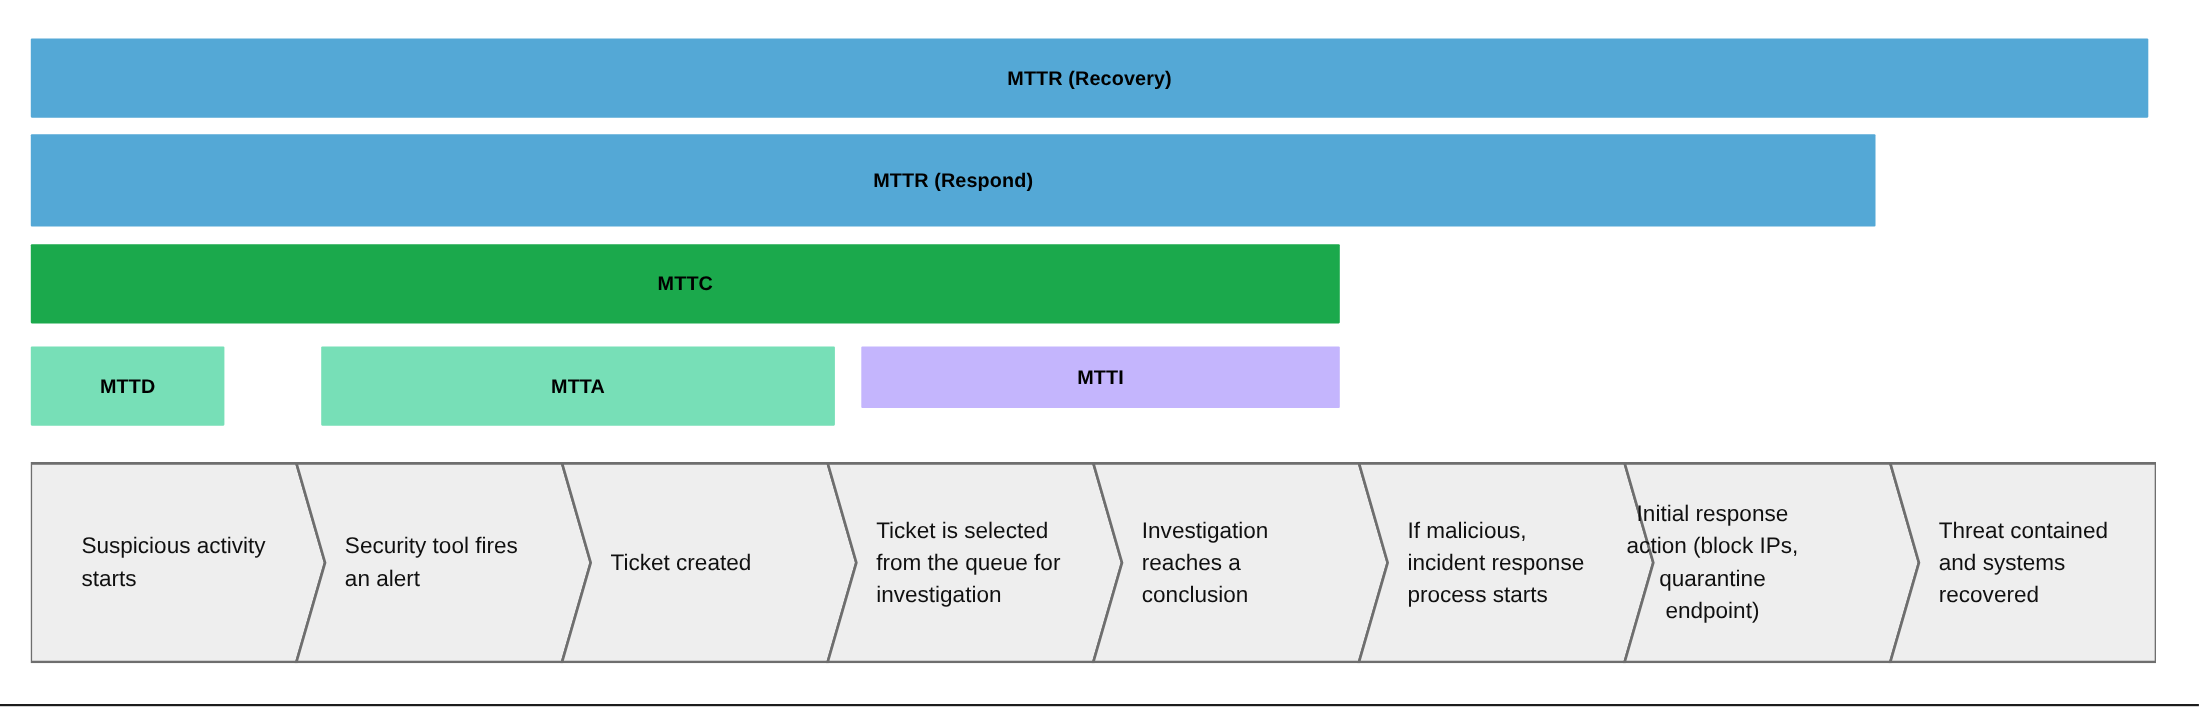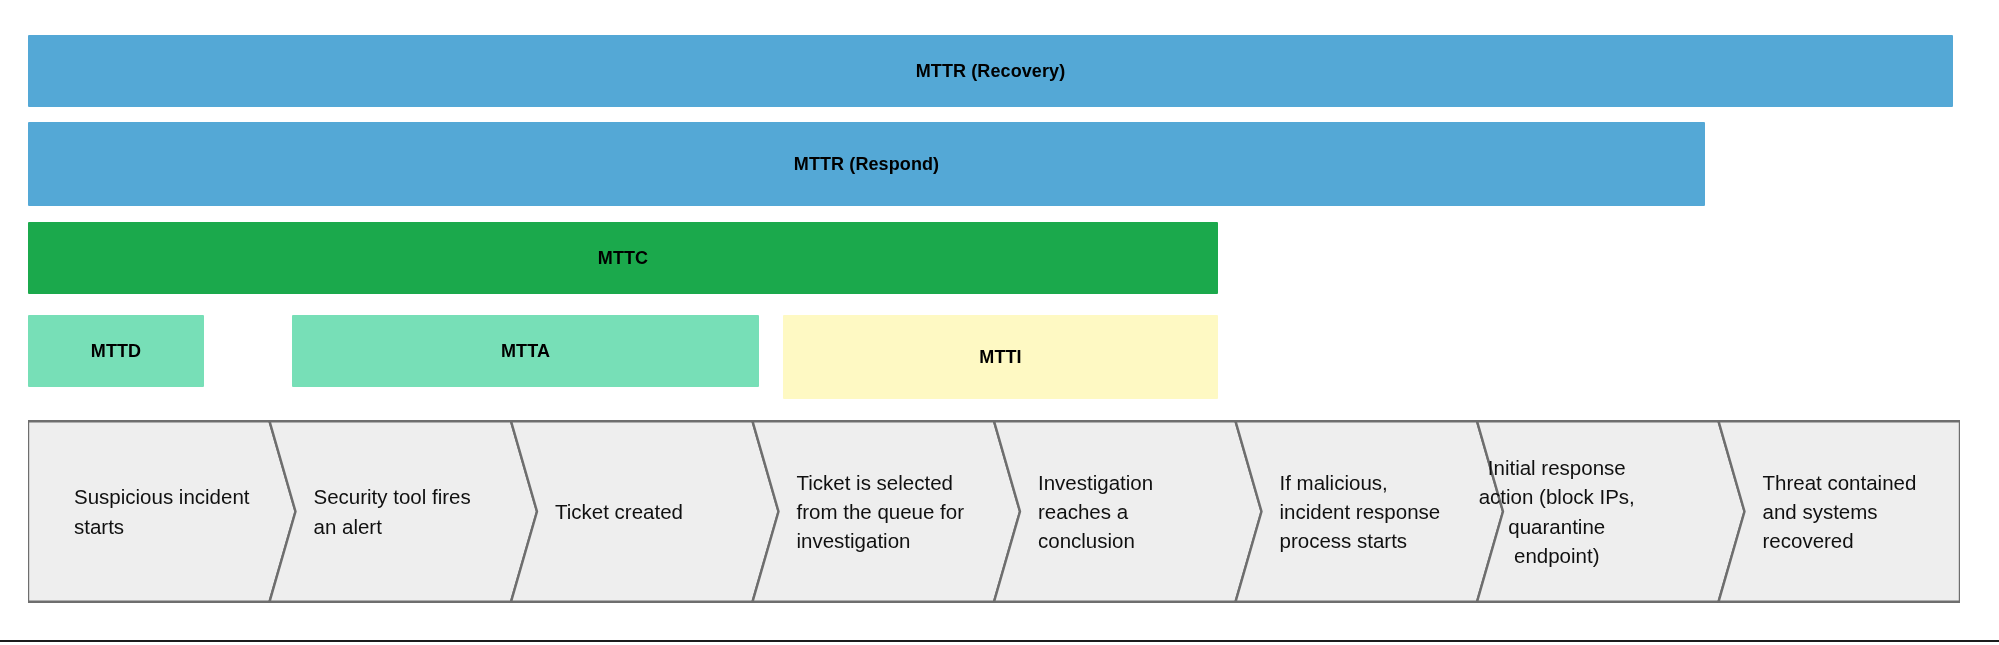--- a/index.html
+++ b/index.html
@@ -94,39 +94,39 @@
       </div>
       <div class="bar" style="left: 28px; top: 222px; width: 1190px; height: 72px; background: rgb(27, 169, 76);">
         <span class="bar-label">MTTC</span>
       </div>
       <div class="bar" style="left: 28px; top: 315px; width: 176px; height: 72px; background: rgb(119, 223, 183);">
         <span class="bar-label">MTTD</span>
       </div>
       <div class="bar" style="left: 292px; top: 315px; width: 467px; height: 72px; background: rgb(119, 223, 183);">
         <span class="bar-label">MTTA</span>
       </div>
-      <div class="bar" style="left: 783px; top: 315px; width: 435px; height: 84px; background: #fef9c3;">
+      <div class="bar" style="left: 783px; top: 315px; width: 435px; height: 56px; background: #c4b5fd;">
         <span class="bar-label">MTTI</span>
       </div>
     </div>
 
   <div id="flow-band">
     <svg id="flow-svg" viewBox="0 0 1932 183" preserveAspectRatio="none" xmlns="http://www.w3.org/2000/svg">
         <path d="M 0 1.2 L 241.5 1.2 L 267.5 91.5 L 241.5 181.8 L 0 181.8 Z" fill="#eeeeee" stroke="#6e6e6e" stroke-width="2.4" stroke-linejoin="miter"></path>
         <path d="M 241.5 1.2 L 483 1.2 L 509 91.5 L 483 181.8 L 241.5 181.8 L 267.5 91.5 Z" fill="#eeeeee" stroke="#6e6e6e" stroke-width="2.4" stroke-linejoin="miter"></path>
         <path d="M 483 1.2 L 724.5 1.2 L 750.5 91.5 L 724.5 181.8 L 483 181.8 L 509 91.5 Z" fill="#eeeeee" stroke="#6e6e6e" stroke-width="2.4" stroke-linejoin="miter"></path>
         <path d="M 724.5 1.2 L 966 1.2 L 992 91.5 L 966 181.8 L 724.5 181.8 L 750.5 91.5 Z" fill="#eeeeee" stroke="#6e6e6e" stroke-width="2.4" stroke-linejoin="miter"></path>
         <path d="M 966 1.2 L 1207.5 1.2 L 1233.5 91.5 L 1207.5 181.8 L 966 181.8 L 992 91.5 Z" fill="#eeeeee" stroke="#6e6e6e" stroke-width="2.4" stroke-linejoin="miter"></path>
         <path d="M 1207.5 1.2 L 1449 1.2 L 1475 91.5 L 1449 181.8 L 1207.5 181.8 L 1233.5 91.5 Z" fill="#eeeeee" stroke="#6e6e6e" stroke-width="2.4" stroke-linejoin="miter"></path>
         <path d="M 1449 1.2 L 1690.5 1.2 L 1716.5 91.5 L 1690.5 181.8 L 1449 181.8 L 1475 91.5 Z" fill="#eeeeee" stroke="#6e6e6e" stroke-width="2.4" stroke-linejoin="miter"></path>
         <path d="M 1690.5 1.2 L 1932 1.2 L 1932 181.8 L 1690.5 181.8 L 1716.5 91.5 Z" fill="#eeeeee" stroke="#6e6e6e" stroke-width="2.4" stroke-linejoin="miter"></path>
       </svg>
     <div id="flow-steps-layer">
         <div class="flow-step" style="left: 0px; width: 241.5px; padding-left: 46px; padding-right: 18px;">
-          <div class="flow-step-text">Suspicious incident starts</div>
+          <div class="flow-step-text">Suspicious activity starts</div>
         </div>
         <div class="flow-step" style="left: 241.5px; width: 241.5px; padding-left: 44px; padding-right: 18px;">
           <div class="flow-step-text">Security tool fires an alert</div>
         </div>
         <div class="flow-step" style="left: 483px; width: 241.5px; padding-left: 44px; padding-right: 18px;">
           <div class="flow-step-text">Ticket created</div>
         </div>
         <div class="flow-step" style="left: 724.5px; width: 241.5px; padding-left: 44px; padding-right: 18px;">
           <div class="flow-step-text">Ticket is selected from the queue for investigation</div>
         </div>

